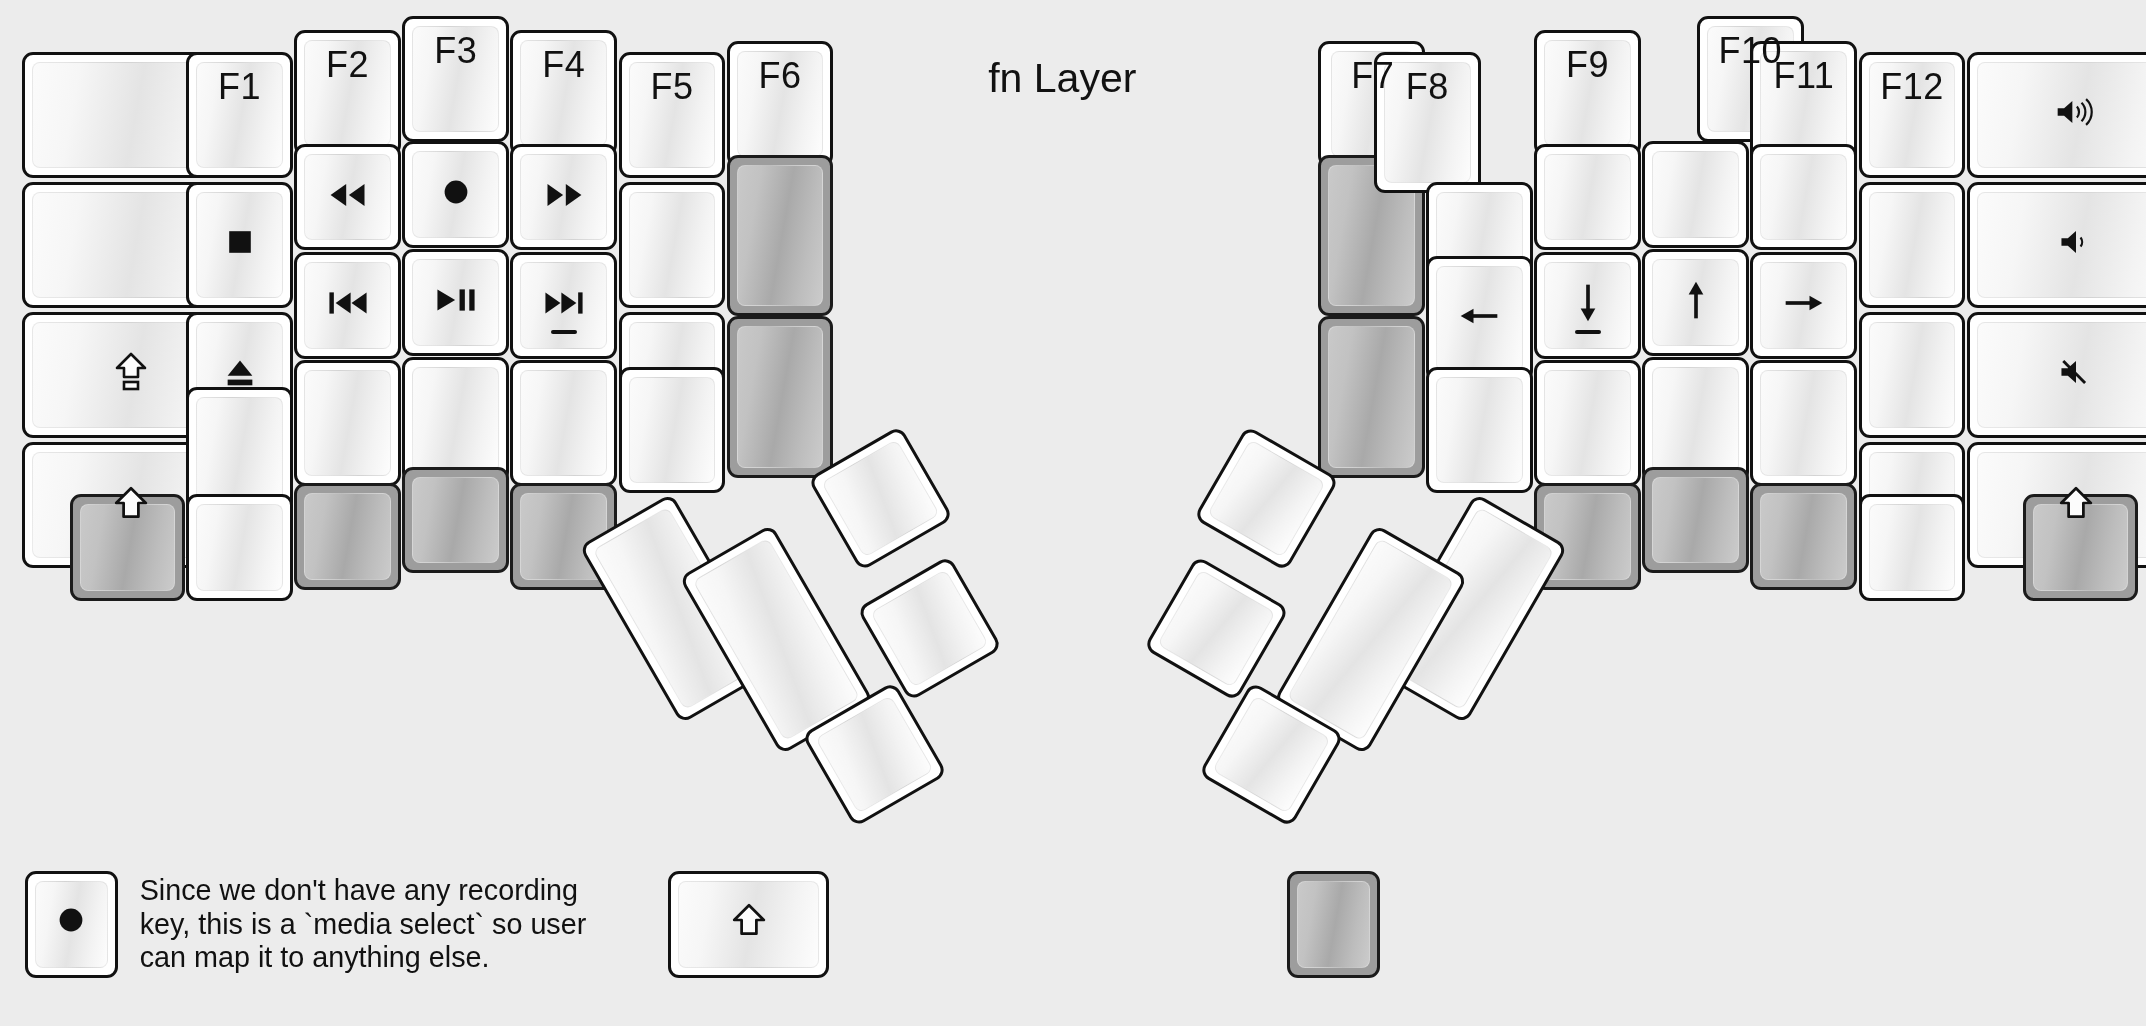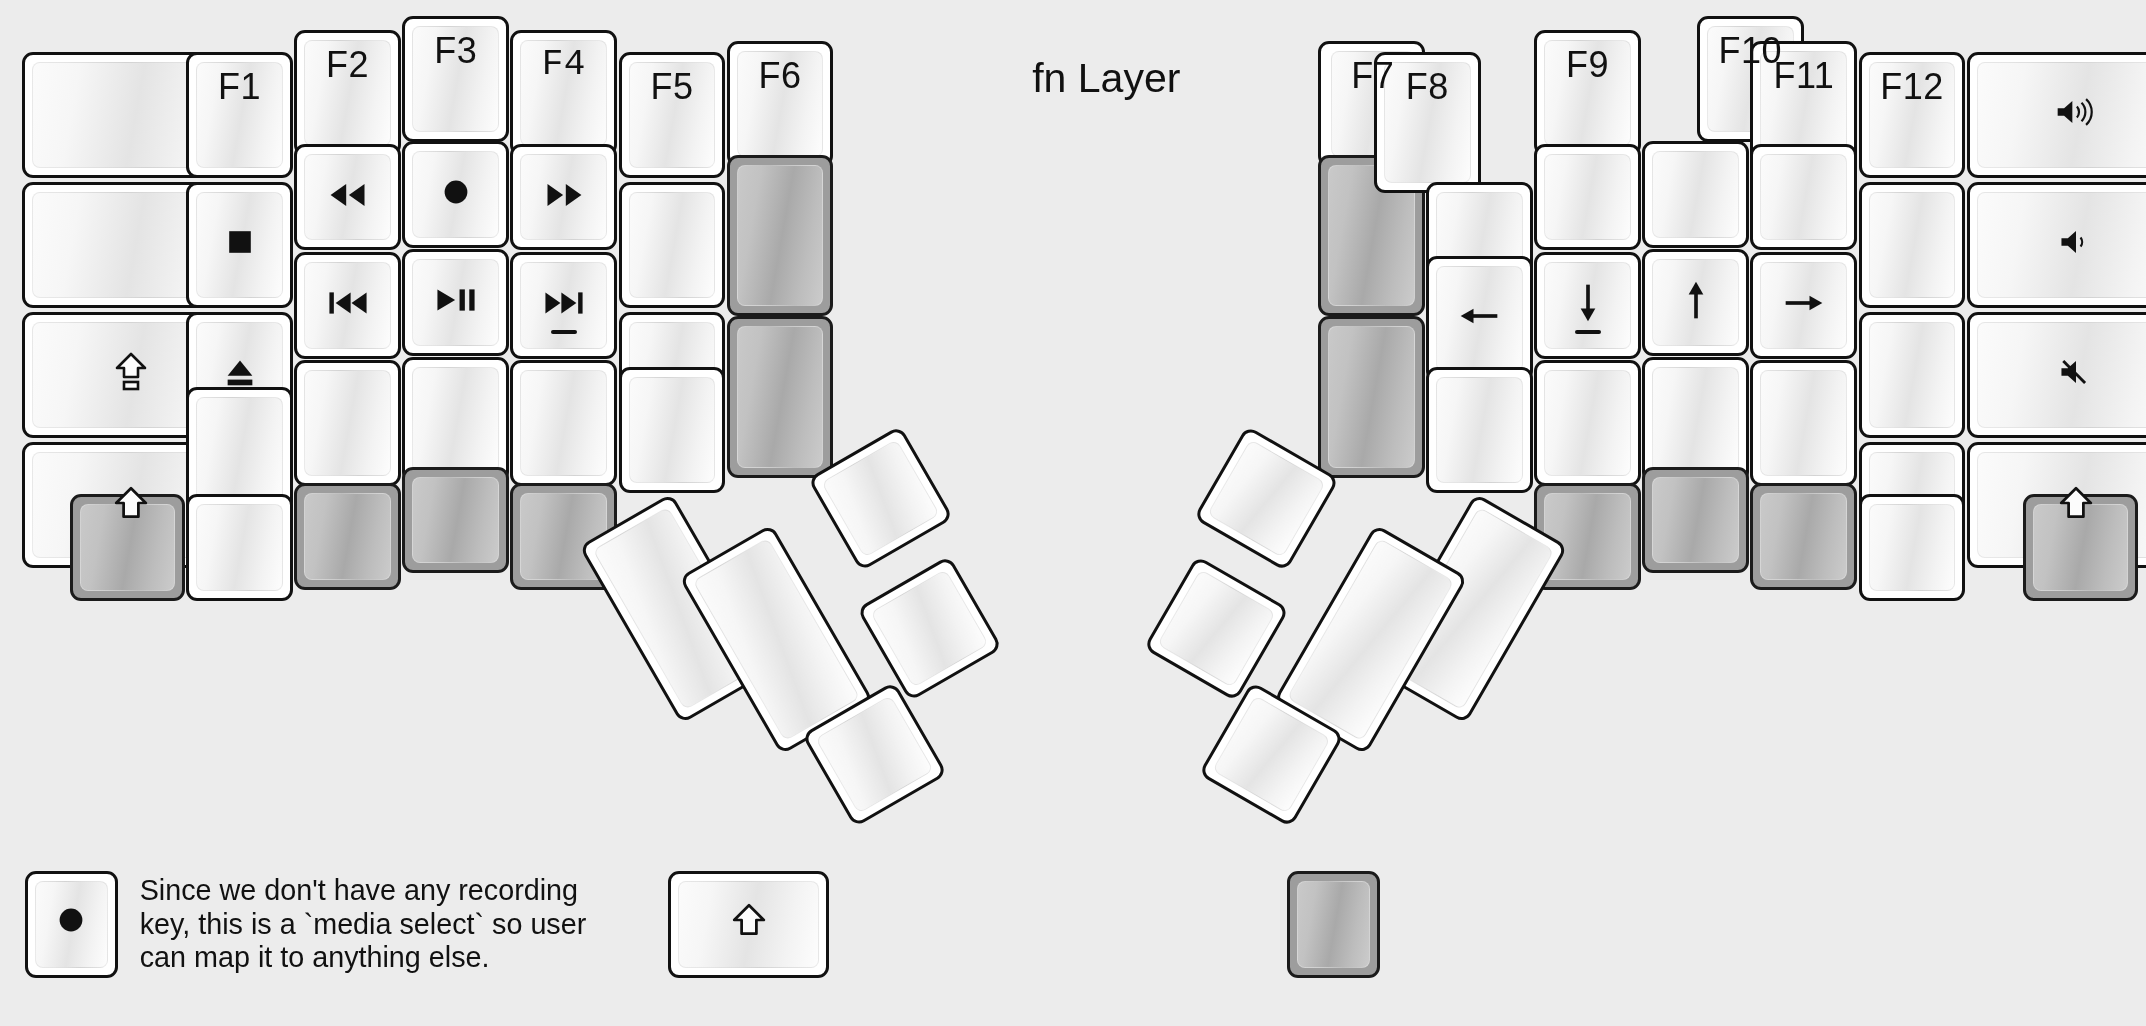--- a/index.html
+++ b/index.html
@@ -49,21 +49,20 @@
   }
 
   
   .g-fkey{font-size:36px;letter-spacing:0.5px;}
 
   
   #title{
     position:absolute;
     font-size:42px;color:#111;
     white-space:nowrap;
-    margin-left:44px;
   }
 
   
   #legend{position:absolute;left:0;top:860px;width:2146px;height:166px;}
   .leg-item{position:absolute;display:flex;align-items:center;}
   .leg-key{
     position:relative;flex:0 0 auto;
     border:3px solid #111;border-radius:11px;background:#fff;padding:7px;
     box-sizing:border-box;
   }
@@ -188,21 +187,21 @@
               <rect x="41" y="4" width="6" height="24" fill="#111" stroke="none"></rect>
             </svg></span>
         </div>
       </div>
       <div class="key" style="left: 402.375px; top: 357.21px; width: 106.753px; height: 125.913px;">
         <div class="cap"></div>
       </div>
       <div class="key trans" style="left: 402.375px; top: 466.7px; width: 106.753px; height: 106.753px;">
         <div class="cap"></div>
       </div>
-      <div class="key topLabel" style="left: 510.496px; top: 30.1097px; width: 106.753px; height: 125.913px; font-family: Liberation Mono, monospace;">
+      <div class="key topLabel" style="left: 510.496px; top: 30.1097px; width: 106.753px; height: 125.913px;">
         <div class="cap">
           <span class="lbl g-fkey">F4</span>
         </div>
       </div>
       <div class="key" style="left: 510.496px; top: 143.705px; width: 106.753px; height: 106.753px;">
         <div class="cap">
           <span class="lbl"><svg width="44" height="34" viewBox="0 0 48 32">
               <polygon points="6,4 6,28 23,16" fill="#111" stroke="none"></polygon>
               <polygon points="26,4 26,28 43,16" fill="#111" stroke="none"></polygon>
             </svg></span>

